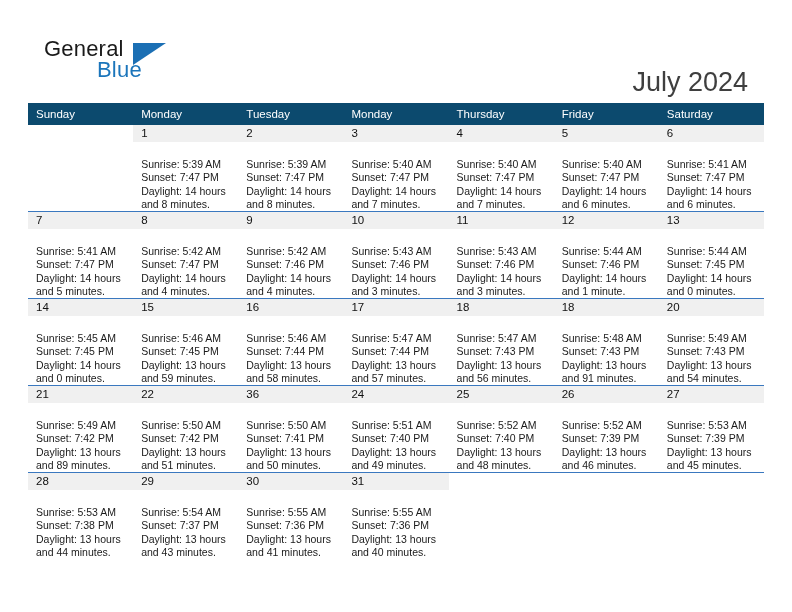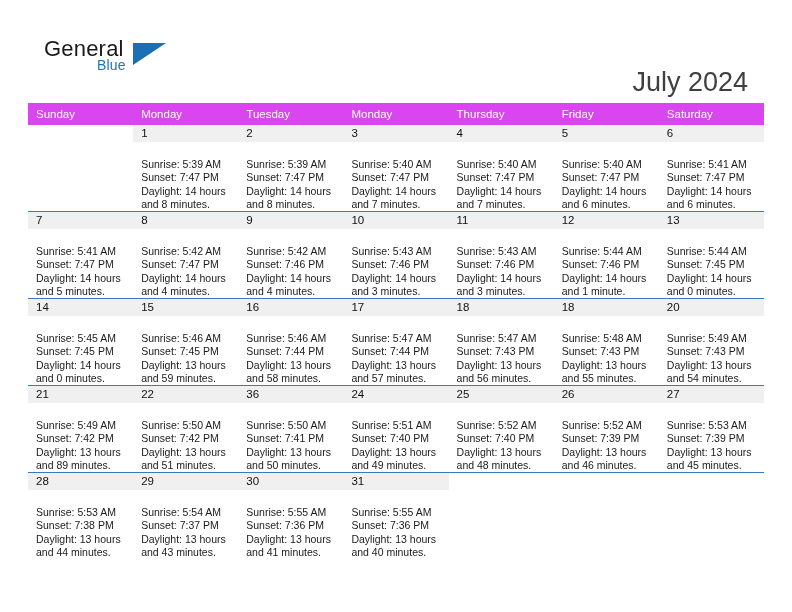--- a/index.html
+++ b/index.html
@@ -43,21 +43,21 @@
     top: 0;
     font-size: 22px;
     letter-spacing: 0.2px;
     color: #1a1a1a;
     font-family: "Liberation Sans", sans-serif;
   }
   .brand-blue {
     position: absolute;
     left: 53px;
     top: 21px;
-    font-size: 14px;
+    font-size: 22px;
     letter-spacing: 0.2px;
     color: #1b75bb;
     font-family: "Liberation Sans", sans-serif;
   }
   .brand-flag {
     position: absolute;
     left: 89px;
     top: 7px;
     width: 0;
     height: 0;
@@ -93,21 +93,21 @@
     left: 28px;
     top: 103px;
     width: 736px;
   }
   table.cal {
     border-collapse: collapse;
     width: 736px;
     table-layout: fixed;
   }
   table.cal th {
-    background: #d946ef;
+    background: #0c4a6e;
     color: #ffffff;
     font-size: 11.5px;
     font-weight: normal;
     text-align: left;
     padding: 5px 0 5px 8px;
     height: 12px;
     border: none;
   }
   table.cal td {
     vertical-align: top;
@@ -392,21 +392,21 @@
                 </div>
               </div>
             </td>
             <td>
               <div class="cell">
                 <div class="daynum-bar">18</div>
                 <div class="details">
                   <div>Sunrise: 5:48 AM</div>
                   <div>Sunset: 7:43 PM</div>
                   <div>Daylight: 13 hours</div>
-                  <div>and 55 minutes.</div>
+                  <div>and 91 minutes.</div>
                 </div>
               </div>
             </td>
             <td>
               <div class="cell">
                 <div class="daynum-bar">20</div>
                 <div class="details">
                   <div>Sunrise: 5:49 AM</div>
                   <div>Sunset: 7:43 PM</div>
                   <div>Daylight: 13 hours</div>

